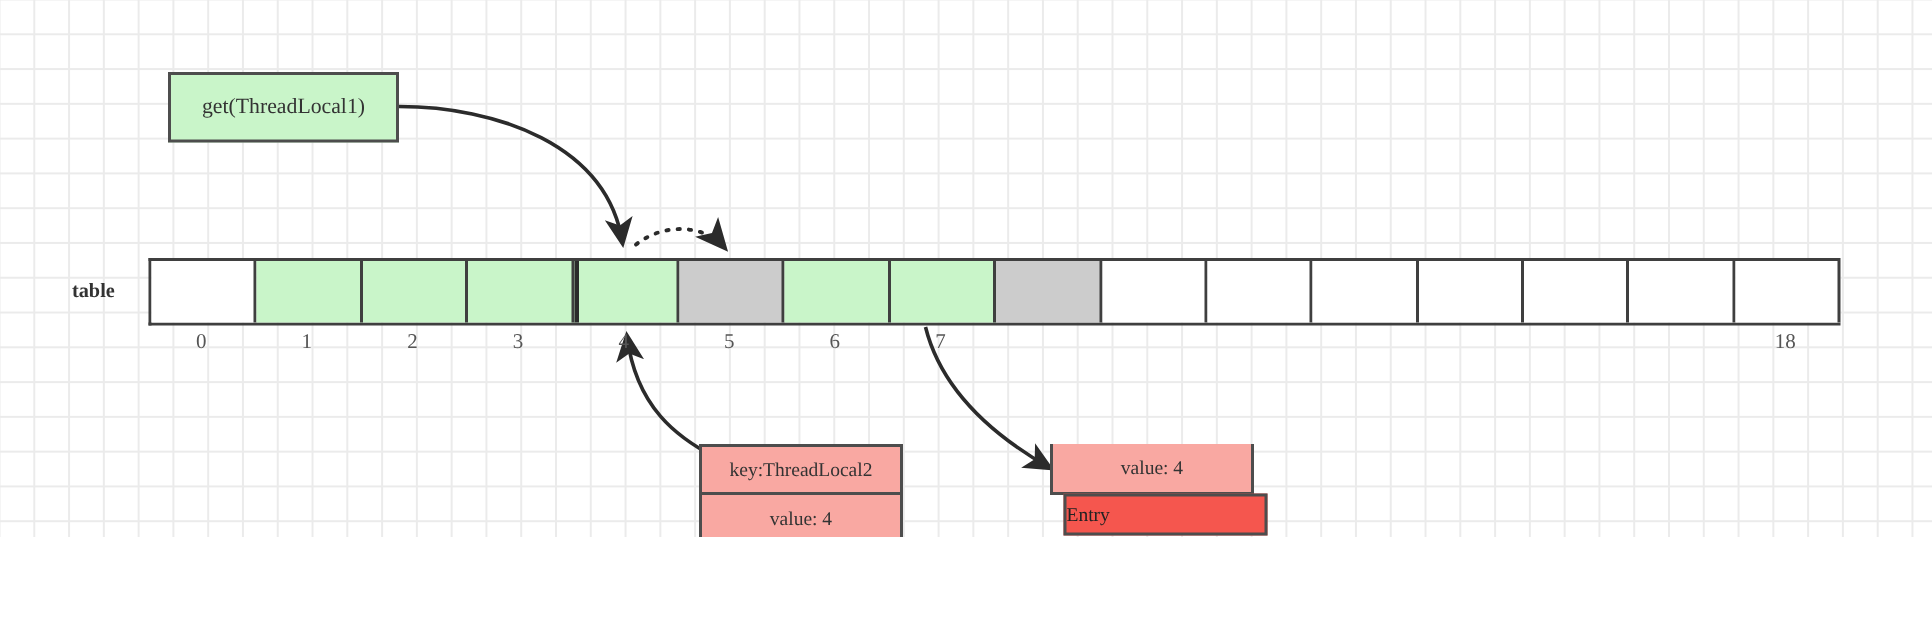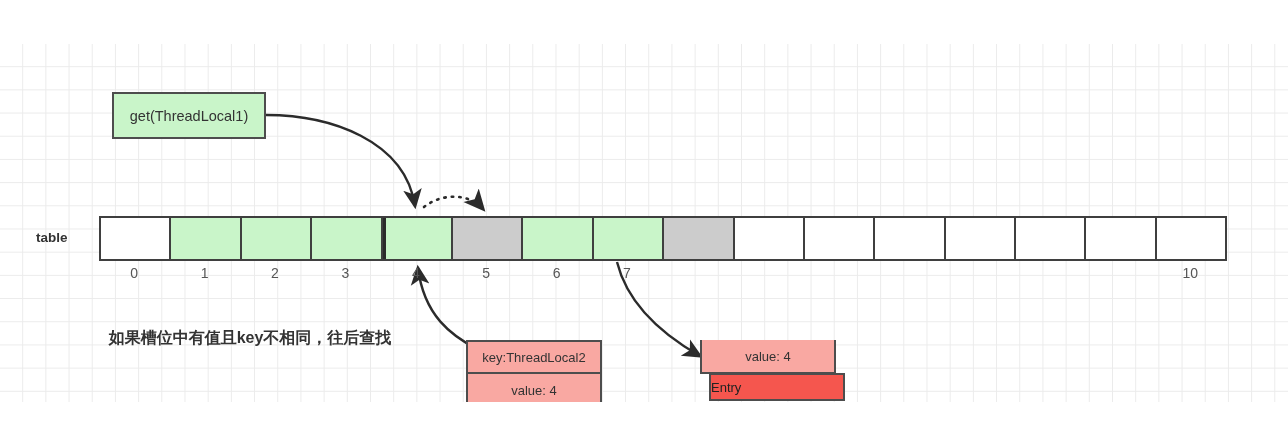--- a/index.html
+++ b/index.html
@@ -10,23 +10,22 @@
   #canvas {
     position: relative;
     width: 1288px;
     height: 358px;
     background-color: #ffffff;
     background-image:
       linear-gradient(to right, #ebebeb 1px, transparent 1px),
       linear-gradient(to bottom, #ebebeb 1px, transparent 1px);
     background-size: 23.2px 23.2px;
     background-position: -1px -1px;
-    font-family: Liberation Sans, sans-serif;
+    font-family: Liberation Serif, serif;
     overflow: hidden;
-    margin-top: 44px;
   }
   #svg-layer {
     position: absolute;
     left: 0; top: 0;
     width: 1288px;
     height: 423px;
     pointer-events: none;
   }
 
   
@@ -65,21 +64,21 @@
     text-align: center;
     font-size: 16px;
     font-weight: bold;
     color: #333333;
     line-height: 26px;
   }
 
   
   .table-label {
     position: absolute;
-    left: 36px;
+    left: 48px;
     top: 186px;
     font-size: 13.5px;
     font-weight: bold;
     color: #333333;
   }
   #table-row {
     position: absolute;
     left: 99px;
     top: 172px;
     height: 45px;
@@ -164,21 +163,20 @@
     <path d="M477,305 C452,292 424,272 418,224" fill="none" stroke="#2b2b2b" stroke-width="2.4" marker-end="url(#ah)"></path>
 
     <path d="M617,218 C628,262 665,292 700,312" fill="none" stroke="#2b2b2b" stroke-width="2.4" marker-end="url(#ah)"></path>
   </svg>
 
   <div class="call-box">
     <span>get(ThreadLocal1)</span>
   </div>
 
 
-  <div class="heading-bottom">如果槽位中有值且key不相同，往后查找</div>
 
   <div class="table-label">table</div>
 
   <div id="table-row">
       <div class="cell"></div>
       <div class="cell green"></div>
       <div class="cell green"></div>
       <div class="cell green"></div>
       <div class="cell green bold-left"></div>
       <div class="cell gray"></div>
@@ -196,21 +194,21 @@
 
   <div id="index-labels">
       <div class="index-label" style="left: 99px;">0</div>
       <div class="index-label" style="left: 169.4px;">1</div>
       <div class="index-label" style="left: 239.8px;">2</div>
       <div class="index-label" style="left: 310.2px;">3</div>
       <div class="index-label" style="left: 380.6px;">4</div>
       <div class="index-label" style="left: 451px;">5</div>
       <div class="index-label" style="left: 521.4px;">6</div>
       <div class="index-label" style="left: 591.8px;">7</div>
-      <div class="index-label" style="left: 1155px;">10</div>
+      <div class="index-label" style="left: 1155px;">18</div>
     </div>
 
   <div class="entry-group" id="entry-left">
     <div class="entry-kv">
       <span>key:ThreadLocal2</span>
     </div>
     <div class="entry-kv second">
       <span>value: 4</span>
     </div>
     <div class="entry-tag">

